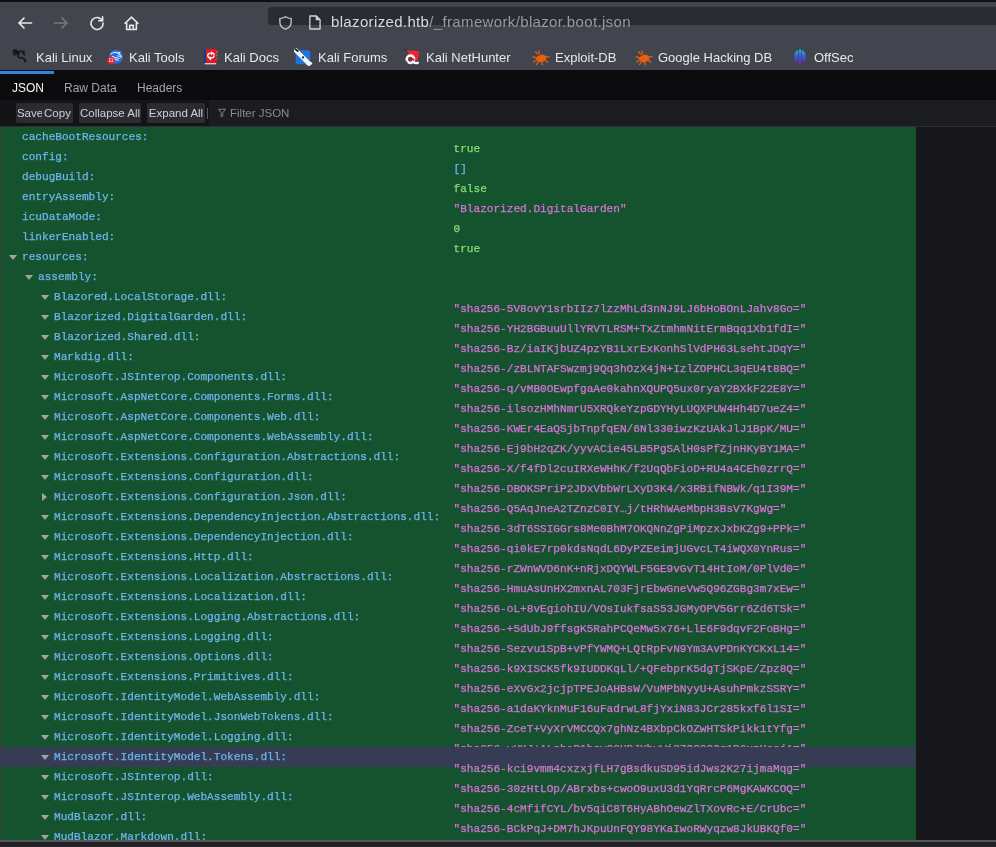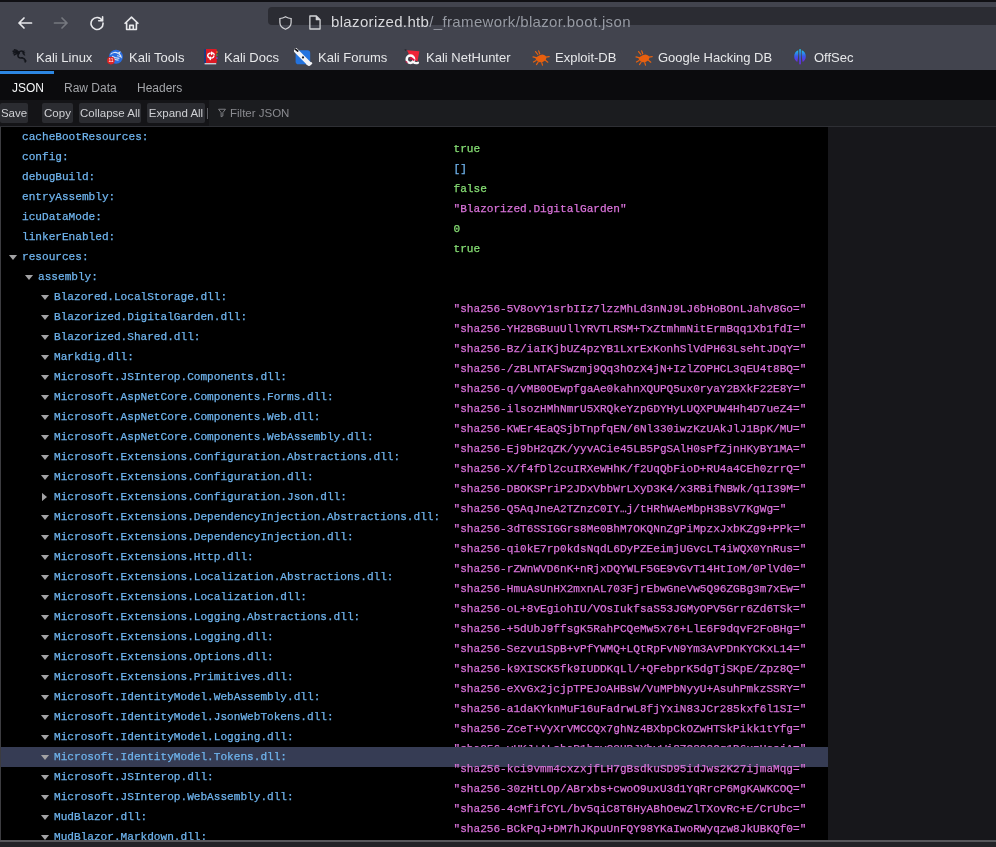--- a/index.html
+++ b/index.html
@@ -18,21 +18,21 @@
 .tabline{position:absolute;left:0;top:1px;width:54px;height:2.5px;background:#2d87e2}
 .tab{position:absolute;top:0;height:30px;line-height:36px;font-size:12px;color:#a3a5a9}
 .tab.on{color:#f6f7f8}
 
 .jt{position:absolute;left:0;top:100px;width:996px;height:27px;background:#141417;box-sizing:border-box;border-bottom:1px solid #2e2f34}
 .jtinput{position:absolute;left:209px;top:0;right:0;height:26px;background:#1b1c1f}
 .btn{position:absolute;top:3px;height:20px;line-height:20px;background:#2b2c31;color:#cfd0d4;font-size:11.5px;text-align:center;border-radius:2px}
 .jtsep{position:absolute;left:206.5px;top:8px;width:1.5px;height:11px;background:#5e5f64}
 .fph{position:absolute;left:230px;top:0;height:26px;line-height:27px;font-size:11.5px;color:#8a8b90}
 
-.content{position:absolute;left:0;top:127px;width:828px;height:714px;background:#000000;border-left:1px solid #3c3c40;box-sizing:border-box;overflow:hidden}
+.content{position:absolute;left:0;top:127px;width:916px;height:714px;background:#14532d;border-left:1px solid #3c3c40;box-sizing:border-box;overflow:hidden}
 .row{position:relative;height:20px;font-family:"Liberation Mono",monospace;font-size:11.1px;line-height:20px;white-space:pre;-webkit-text-stroke:.25px}
 .row.sel{background:#363c54}
 .key{position:absolute;top:0;color:#6fb4ee}
 .val{position:absolute;left:452.5px;top:12px}
 .vg{color:#86de74}.vs{color:#d972da}.vb{color:#6fb4ee}
 .td{position:absolute;top:7.5px;width:9px;height:5.5px;margin-left:-1px;background:#a2a2a4;clip-path:polygon(0 0,100% 0,50% 100%)}
 .tr{position:absolute;top:5.5px;width:5.5px;height:9px;margin-left:-1px;background:#a2a2a4;clip-path:polygon(0 0,100% 50%,0 100%)}
 
 .bottom{position:absolute;left:0;top:840px;width:996px;height:7px;background:#232327;border-top:2px solid #58585c;box-sizing:border-box}
 </style></head>
@@ -173,21 +173,21 @@
       <span class="lbl">OffSec</span>
     </div>
 </div>
 <div class="tabs">
   <div class="tabline"></div>
   <div class="tab on" style="left:12px">JSON</div>
   <div class="tab" style="left:64px">Raw Data</div>
   <div class="tab" style="left:137px">Headers</div>
 </div>
 <div class="jt">
-  <div class="btn" style="left:0;width:28px">Save</div>
+  <div class="btn" style="left:16px;width:28px">Save</div>
   <div class="btn" style="left:42px;width:31px">Copy</div>
   <div class="btn" style="left:79px;width:62px">Collapse All</div>
   <div class="btn" style="left:147px;width:58px">Expand All</div>
   <div class="jtinput"></div>
     <div class="jtsep"></div>
   <svg width="8" height="10" viewBox="0 0 10 11" style="position:absolute;left:218px;top:8px" fill="none" stroke="#8a8b90" stroke-width="1.1">
       <path d="M.7.8h8.6L6.1 5v4.2l-2.2 1V5z"></path>
     </svg>
   <div class="fph">Filter JSON</div>
 </div>

